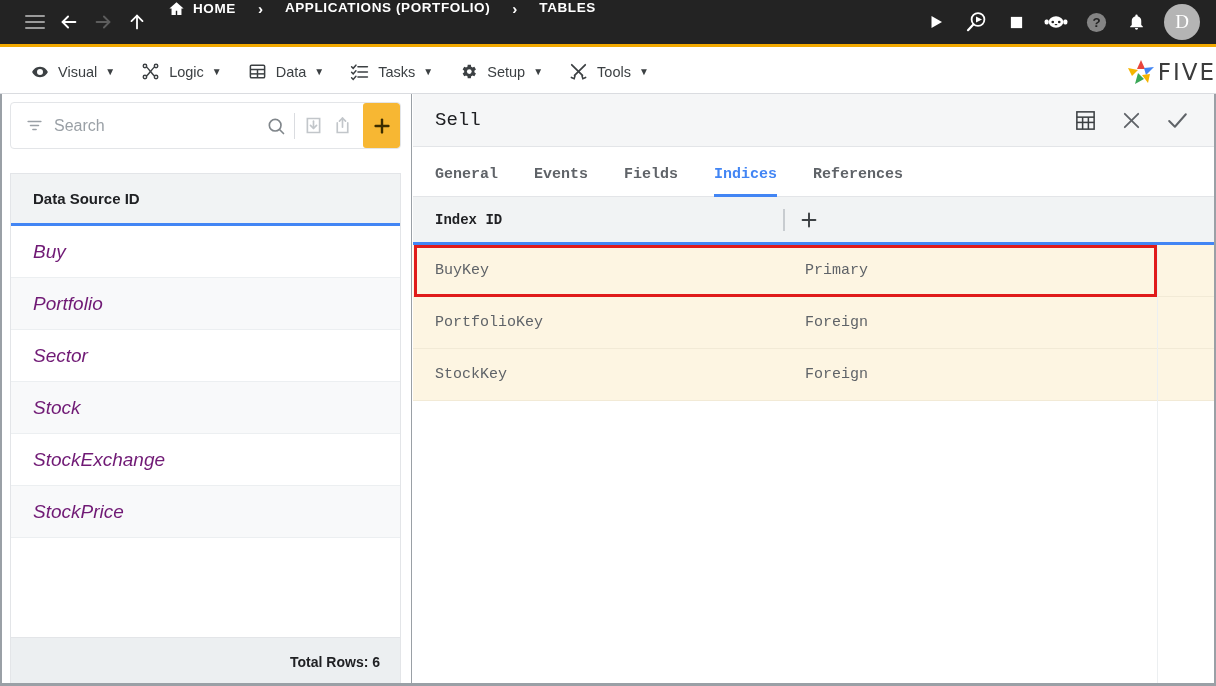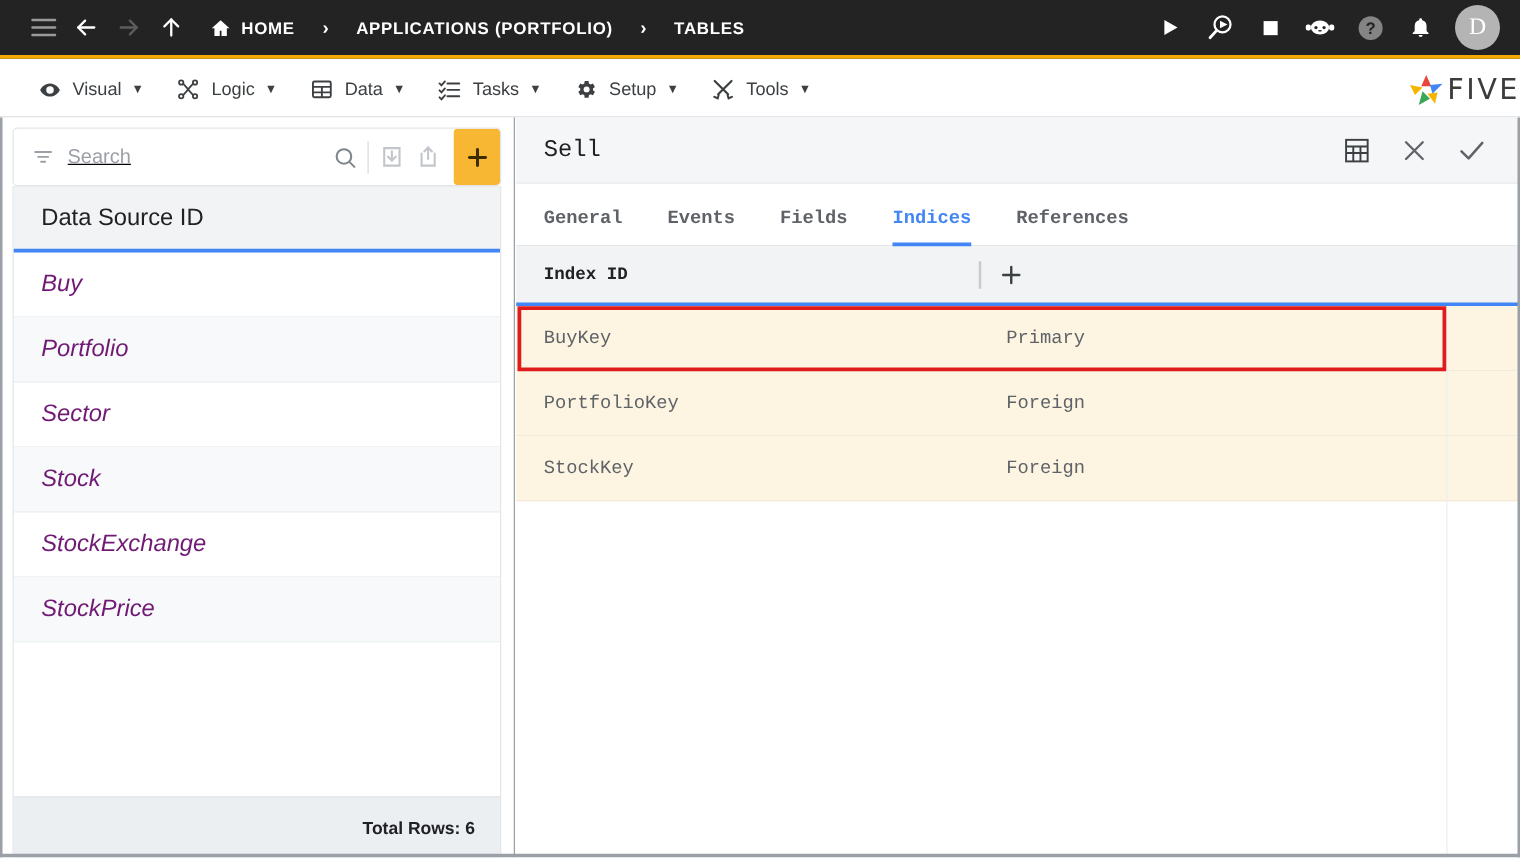--- a/index.html
+++ b/index.html
@@ -20,21 +20,21 @@
   }
   .topbar-left { display:flex; align-items:center; height:100%; padding-left: 18px; }
   .tb-icon {
     width: 34px; height: 44px; display:flex; align-items:center; justify-content:center;
     color: #ffffff; cursor: pointer;
   }
   .tb-icon.dim { color: #5d5d5d; }
   .tb-icon svg { display:block; }
   .hamburger { width: 20px; }
   .hamburger span { display:block; height:2px; background:#9a9a9a; margin:4px 0; border-radius:1px; }
-  .crumbs { display:flex; align-items:center; height:100%; margin-left: 14px; }
+  .crumbs { display:flex; align-items:flex-start; height:100%; margin-left: 14px; }
   .crumb {
     color:#ffffff; font-size: 13.5px; font-weight: 700; letter-spacing: .6px;
     display:flex; align-items:center; cursor:pointer; white-space:nowrap;
   }
   .crumb .homeico { margin-right: 8px; display:flex; }
   .crumb-sep { color:#ffffff; font-size: 15px; font-weight:700; margin: 0 22px; }
   .topbar-right { margin-left:auto; display:flex; align-items:center; padding-right: 16px; }
   .tbr { width: 40px; height:40px; display:flex; align-items:center; justify-content:center; color:#ffffff; cursor:pointer; }
   .avatar {
     width: 36px; height: 36px; border-radius: 50%; background:#b4b4b4;
@@ -61,21 +61,21 @@
     font-size: 23px; letter-spacing: 2px; color:#3c3c3c; font-weight: 400;
     font-family:"DejaVu Sans", sans-serif;
   }
 
   
   .sidebar {
     position:absolute; left:0; top:94px; width:412px; height:592px;
     background:#ffffff; border-right: 1px solid #9aa0a6;
     display:flex; flex-direction:column;
   }
-  .search-wrap { padding: 8px 10px 0 10px; text-decoration: underline; }
+  .search-wrap { padding: 8px 10px 24px 10px; }
   .search-box {
     height: 47px; border:1px solid #e3e5e8; border-radius:4px;
     display:flex; align-items:center; background:#fff; overflow:hidden;
   }
   .filter-ico { padding: 0 10px 0 14px; display:flex; color:#9aa0a6; cursor:pointer; }
   .search-input {
     flex:1; border:none; outline:none; font-size:16px; color:#3c4043;
     font-family:"Liberation Sans", sans-serif; background:transparent;
   }
   .search-input::placeholder { color:#9aa0a6; }
@@ -86,21 +86,21 @@
     color:#3c2d00; cursor:pointer; border-radius:3px; margin-left:6px; margin-right:0px;
   }
   .grid-card {
     margin: 0 10px; border:1px solid #e3e5e8; border-top:1px solid #e3e5e8;
     flex:1; display:flex; flex-direction:column; min-height:0; background:#fff;
   }
   .grid-head {
     height: 52px; background:#f1f3f4; display:flex; align-items:center;
     padding: 0 0 0 22px; border-bottom: 3px solid #4285f4;
   }
-  .grid-head-label { font-size:19px; font-weight:400; color:#202124; }
+  .grid-head-label { font-size:15px; font-weight:700; color:#202124; }
   .grid-rows { flex:1; overflow:hidden; }
   .grid-row {
     height: 52px; display:flex; align-items:center; padding-left:22px;
     font-size:19px; color:#701a75; border-bottom:1px solid #eceff1; cursor:pointer;font-style:italic;
   }
   .grid-row.alt { background:#f8f9fa; }
   .grid-filler { background:#ffffff; }
   .grid-foot {
     height: 48px; background:#eceff1; display:flex; align-items:center;
     justify-content:flex-end; padding-right: 20px; border-top:1px solid #e3e5e8;

